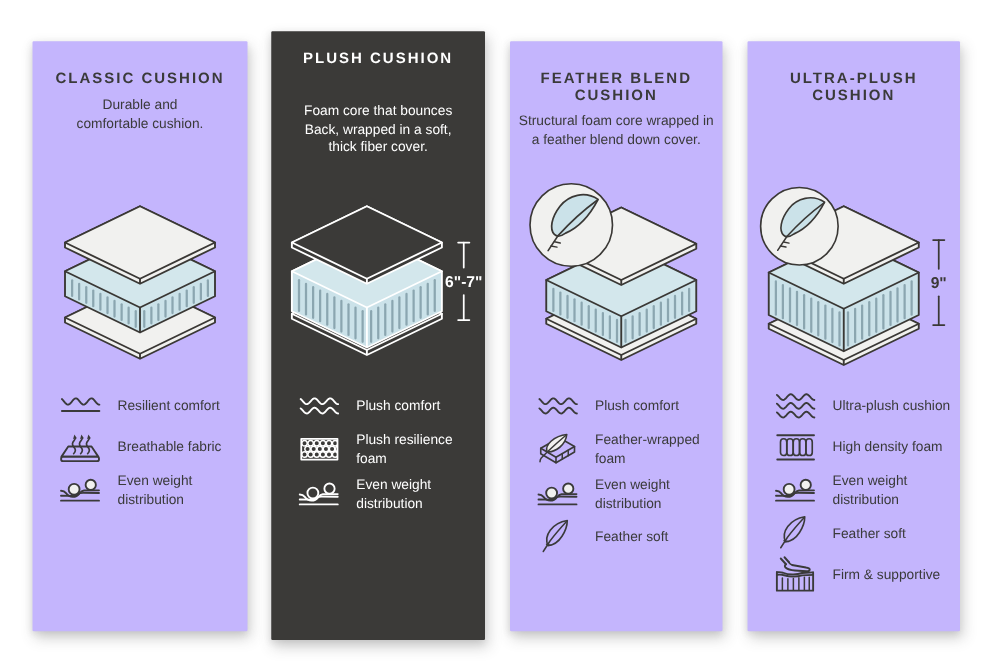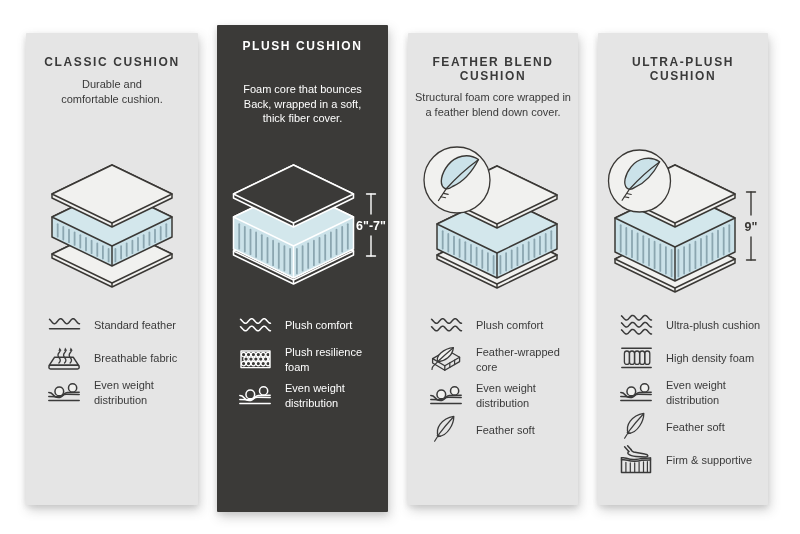--- a/index.html
+++ b/index.html
@@ -8,21 +8,21 @@
     background:#ffffff;
     font-family:"Liberation Sans", sans-serif;
     -webkit-font-smoothing:antialiased;
   }
   .panel{
     position:absolute;
     box-sizing:border-box;
     border-radius:1px;
     box-shadow:2px 5px 11px rgba(70,70,70,0.26), -1px 2px 5px rgba(70,70,70,0.10);
   }
-  .panel.light{ background:#e5e5e5; color:#3a3a3a; }
+  .panel.light{ background:#c4b5fd; color:#3a3a3a; }
   .panel.dark{ background:#3b3a38; color:#ffffff; }
 
   .panel-title{
     position:absolute; left:0; right:0;
     text-align:center;
     font-size:12px; font-weight:bold; letter-spacing:1.6px;
     line-height:14px;
     white-space:pre-line;
   }
   .light .panel-title{ top:22px; }
@@ -107,21 +107,21 @@
       </svg>
     </div>
   <div class="features" style="top:279px;">
       <div class="feature-row">
         <span class="f-icon">
           <svg width="31" height="16" viewBox="0 0 31 16" fill="none" stroke="currentColor" stroke-width="1.5" stroke-linecap="round" stroke-linejoin="round">
             <path d="M0.50 2.25 L1.00 2.71 L1.50 3.25 L2.00 3.86 L2.50 4.48 L3.00 5.09 L3.50 5.65 L4.00 6.11 L4.50 6.45 L5.00 6.65 L5.50 6.70 L6.00 6.59 L6.50 6.33 L7.00 5.93 L7.50 5.43 L8.00 4.85 L8.50 4.23 L9.00 3.61 L9.50 3.02 L10.00 2.51 L10.50 2.11 L11.00 1.83 L11.50 1.71 L12.00 1.74 L12.50 1.93 L13.00 2.25 L13.50 2.71 L14.00 3.25 L14.50 3.86 L15.00 4.48 L15.50 5.09 L16.00 5.65 L16.50 6.11 L17.00 6.45 L17.50 6.65 L18.00 6.70 L18.50 6.59 L19.00 6.33 L19.50 5.93 L20.00 5.43 L20.50 4.85 L21.00 4.23 L21.50 3.61 L22.00 3.02 L22.50 2.51 L23.00 2.11 L23.50 1.83 L24.00 1.71 L24.50 1.74 L25.00 1.93 L25.50 2.25 L26.00 2.71 L26.50 3.25 L27.00 3.86 L27.50 4.48 L28.00 5.09 L28.50 5.65 L29.00 6.11 L29.50 6.45 L30.00 6.65 L30.50 6.70 "></path>
             <path d="M0.5 11.8 h30"></path>
           </svg>
         </span>
-        <span class="f-label">Standard feather</span>
+        <span class="f-label">Resilient comfort</span>
       </div>
       <div class="feature-row">
         <span class="f-icon">
           <svg width="32" height="24" viewBox="0 0 32 24" fill="none" stroke="currentColor" stroke-width="1.5" stroke-linecap="round" stroke-linejoin="round">
             <path d="M6.6 11.2 L25.2 11.2 L30.6 19.3 L1.2 19.3 Z"></path>
        <rect x="0.9" y="19.3" width="30.3" height="3.6" rx="1.6"></rect>
        <g stroke-width="1.3">
          <path d="M10.9 17 c1.9 -1.9 1.9 -3.5 0.2 -5.3 c-1.6 -1.8 -1.6 -3.5 0.3 -5.4 l0.9 -1.6"></path>
          <path d="M16.5 17 c1.9 -1.9 1.9 -3.5 0.2 -5.3 c-1.6 -1.8 -1.6 -3.5 0.3 -5.4 l0.9 -1.6"></path>
          <path d="M22.1 17 c1.9 -1.9 1.9 -3.5 0.2 -5.3 c-1.6 -1.8 -1.6 -3.5 0.3 -5.4 l0.9 -1.6"></path>
@@ -334,21 +334,21 @@
           <svg width="32" height="28" viewBox="0 0 32 28" fill="none" stroke="currentColor" stroke-width="1.5" stroke-linecap="round" stroke-linejoin="round">
             <path d="M2.6 12.6 L17.4 4.2 L29.6 11.2 L14.8 19.8 Z" stroke-width="1.3"></path>
        <path d="M2.6 12.6 v4.4 L14.8 24.2 v-4.4" stroke-width="1.3"></path>
        <path d="M29.6 11.2 v4.4 L14.8 24.2" stroke-width="1.3"></path>
        <path d="M24.6 14.1 v4.5 M19.8 16.9 v4.5" stroke-width="1.2"></path>
        <path d="M23.4 1.6 Q16.2 2.2 10.8 7 Q6.2 11.2 7.6 15.4 Q12.6 16 17.8 11.8 Q22.8 7.6 23.4 1.6 Z" fill="#f1f1ef" stroke-width="1.3"></path>
        <path d="M23 2 Q15.4 8.4 8.6 14.8 L3 20.4 Q2 21.6 2 23.4" stroke-width="1.2"></path>
           </svg>
         </span>
         <span class="f-label">Feather-wrapped
-core</span>
+foam</span>
       </div>
       <div class="feature-row">
         <span class="f-icon">
           <svg width="32" height="19" viewBox="0 0 32 19" fill="none" stroke="currentColor" stroke-width="1.5" stroke-linecap="round" stroke-linejoin="round">
             <path d="M0.8 9.6 q2.6 0 4 1.9 q2.2 3 5.4 3 q3.3 0 5.4 -2.8 q1.6 -2.1 3.6 -2.3 L31.2 9.3"></path>
        <path d="M0.8 13.6 l7.8 0.1 q3 0 5.2 -1.2 q2.3 -1.2 4.6 -1.2 L31.2 11.4"></path>
        <path d="M0.8 17.5 h30.4"></path>
        <circle cx="11.3" cy="8.4" r="4.35" fill="#f1f1ef"></circle>
        <circle cx="24.6" cy="4.9" r="4.1" fill="#f1f1ef"></circle>
           </svg>

